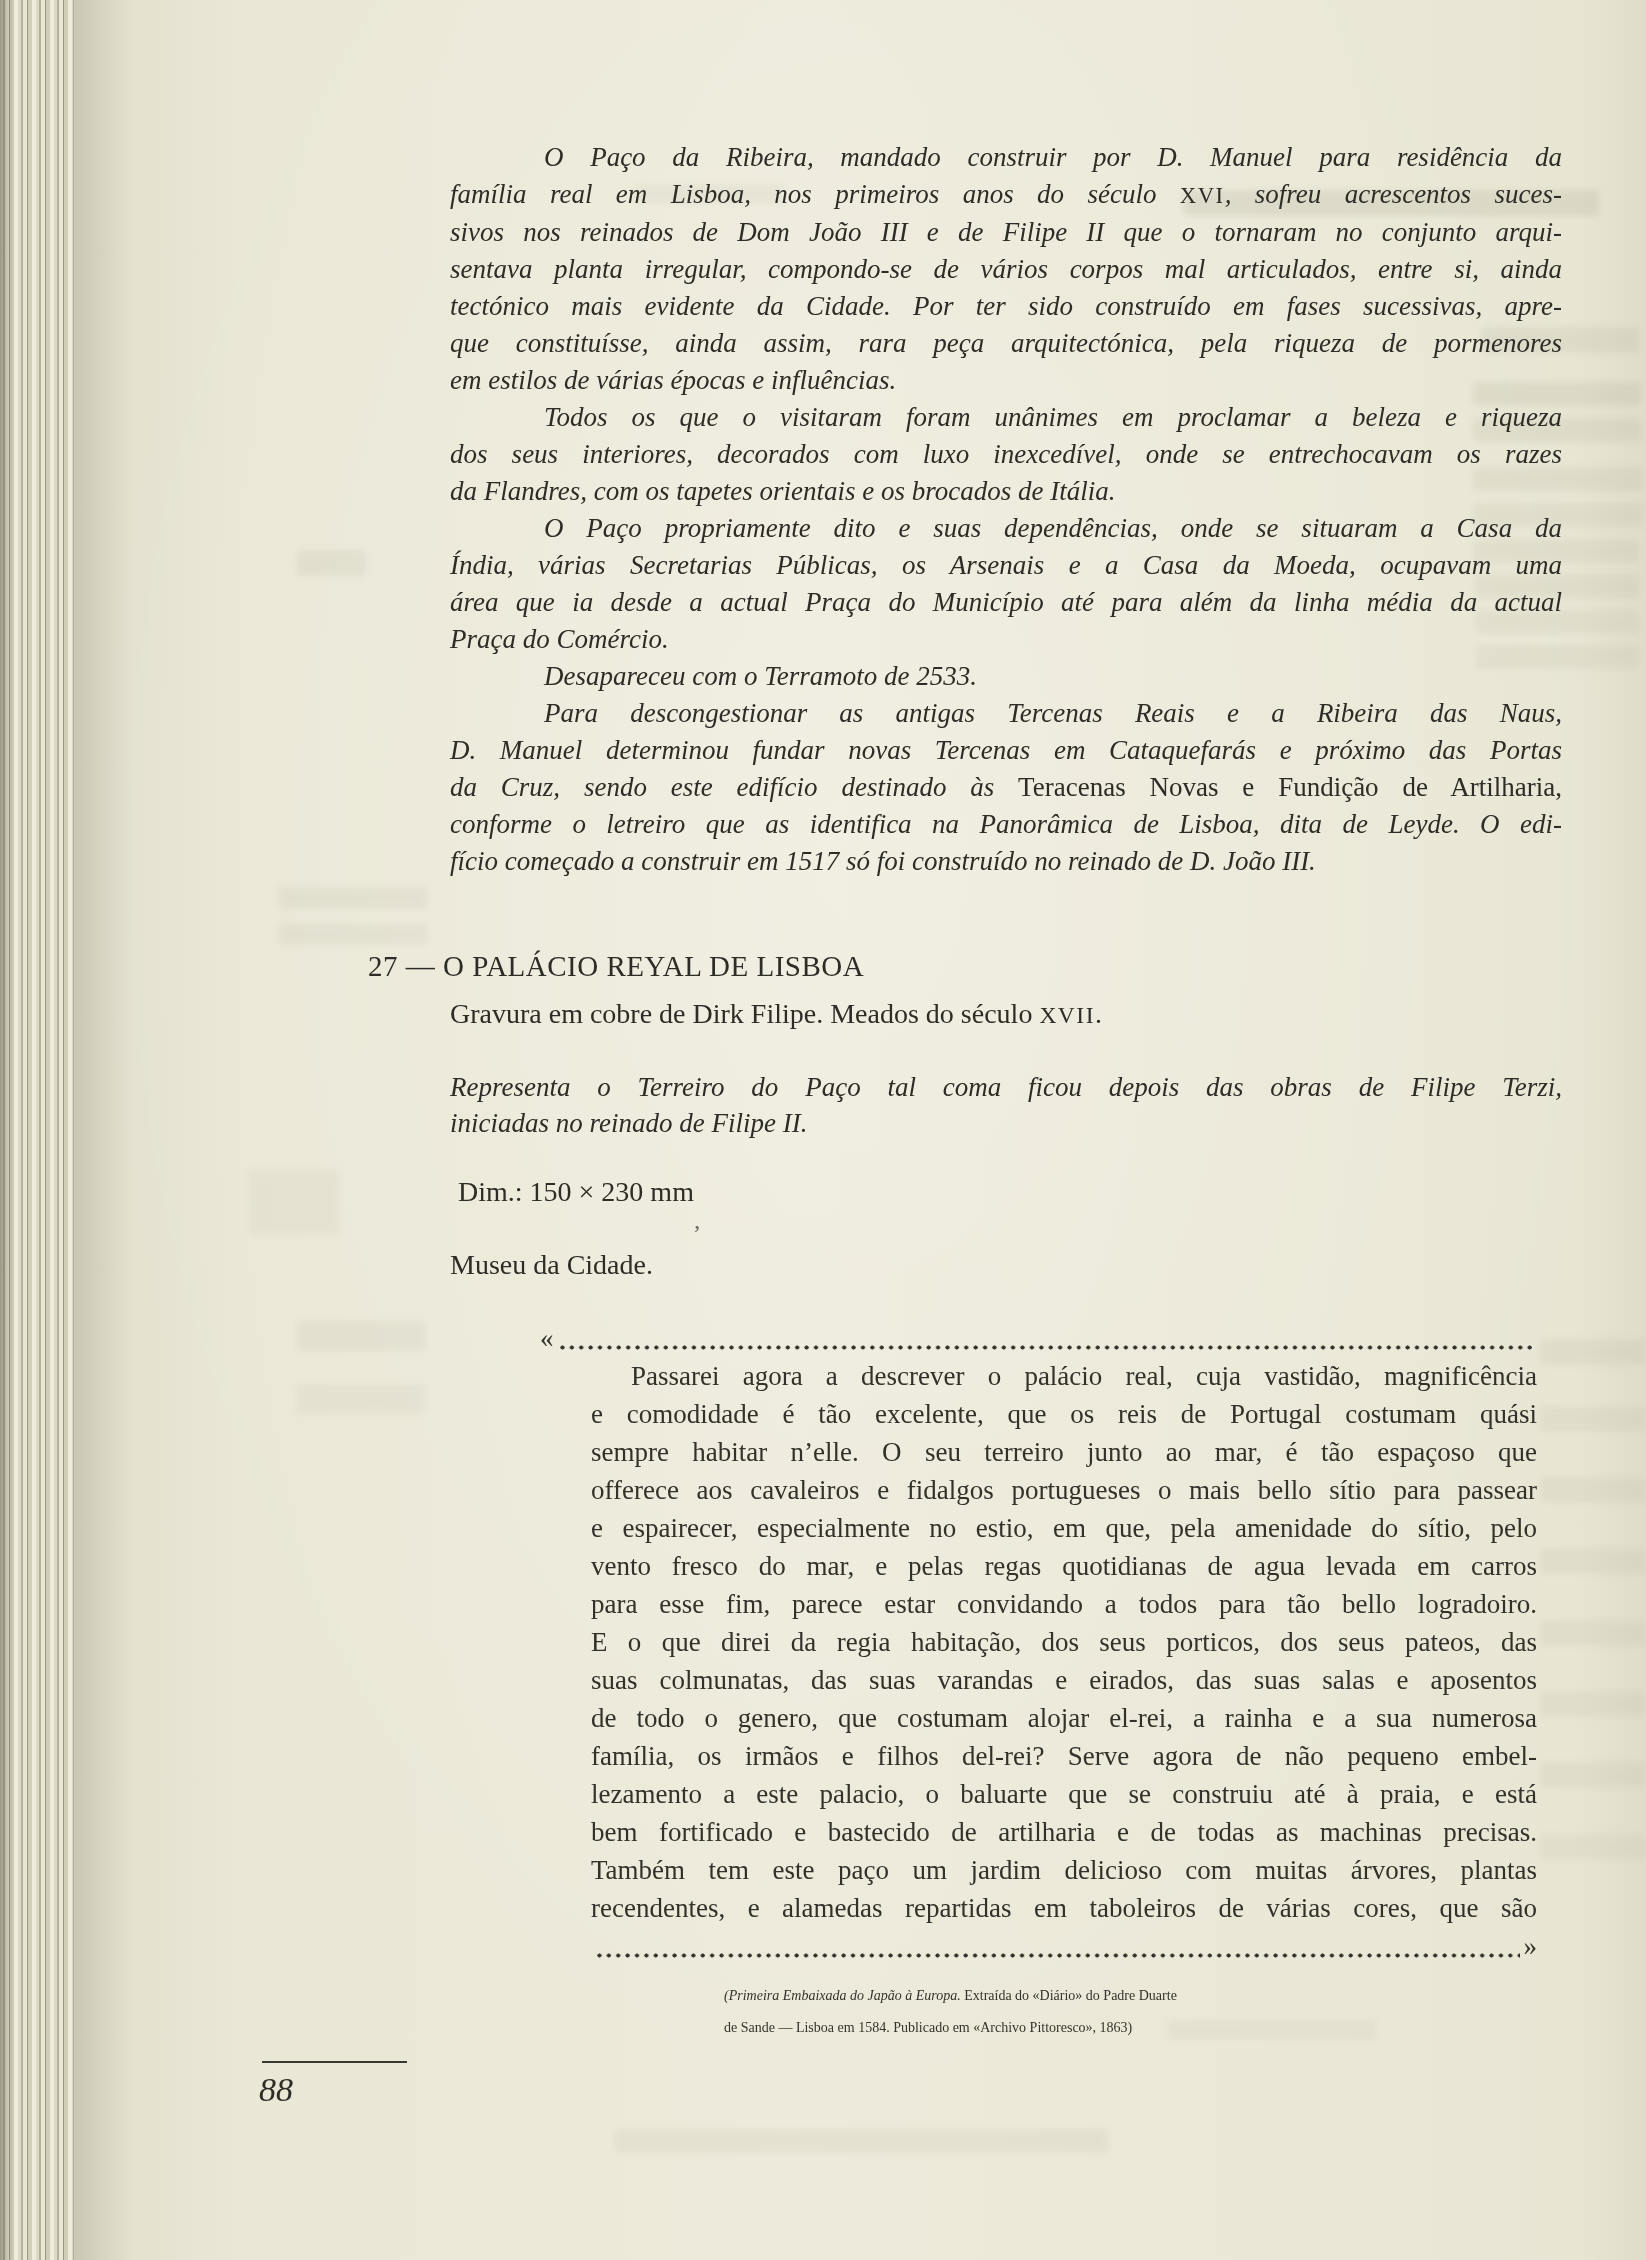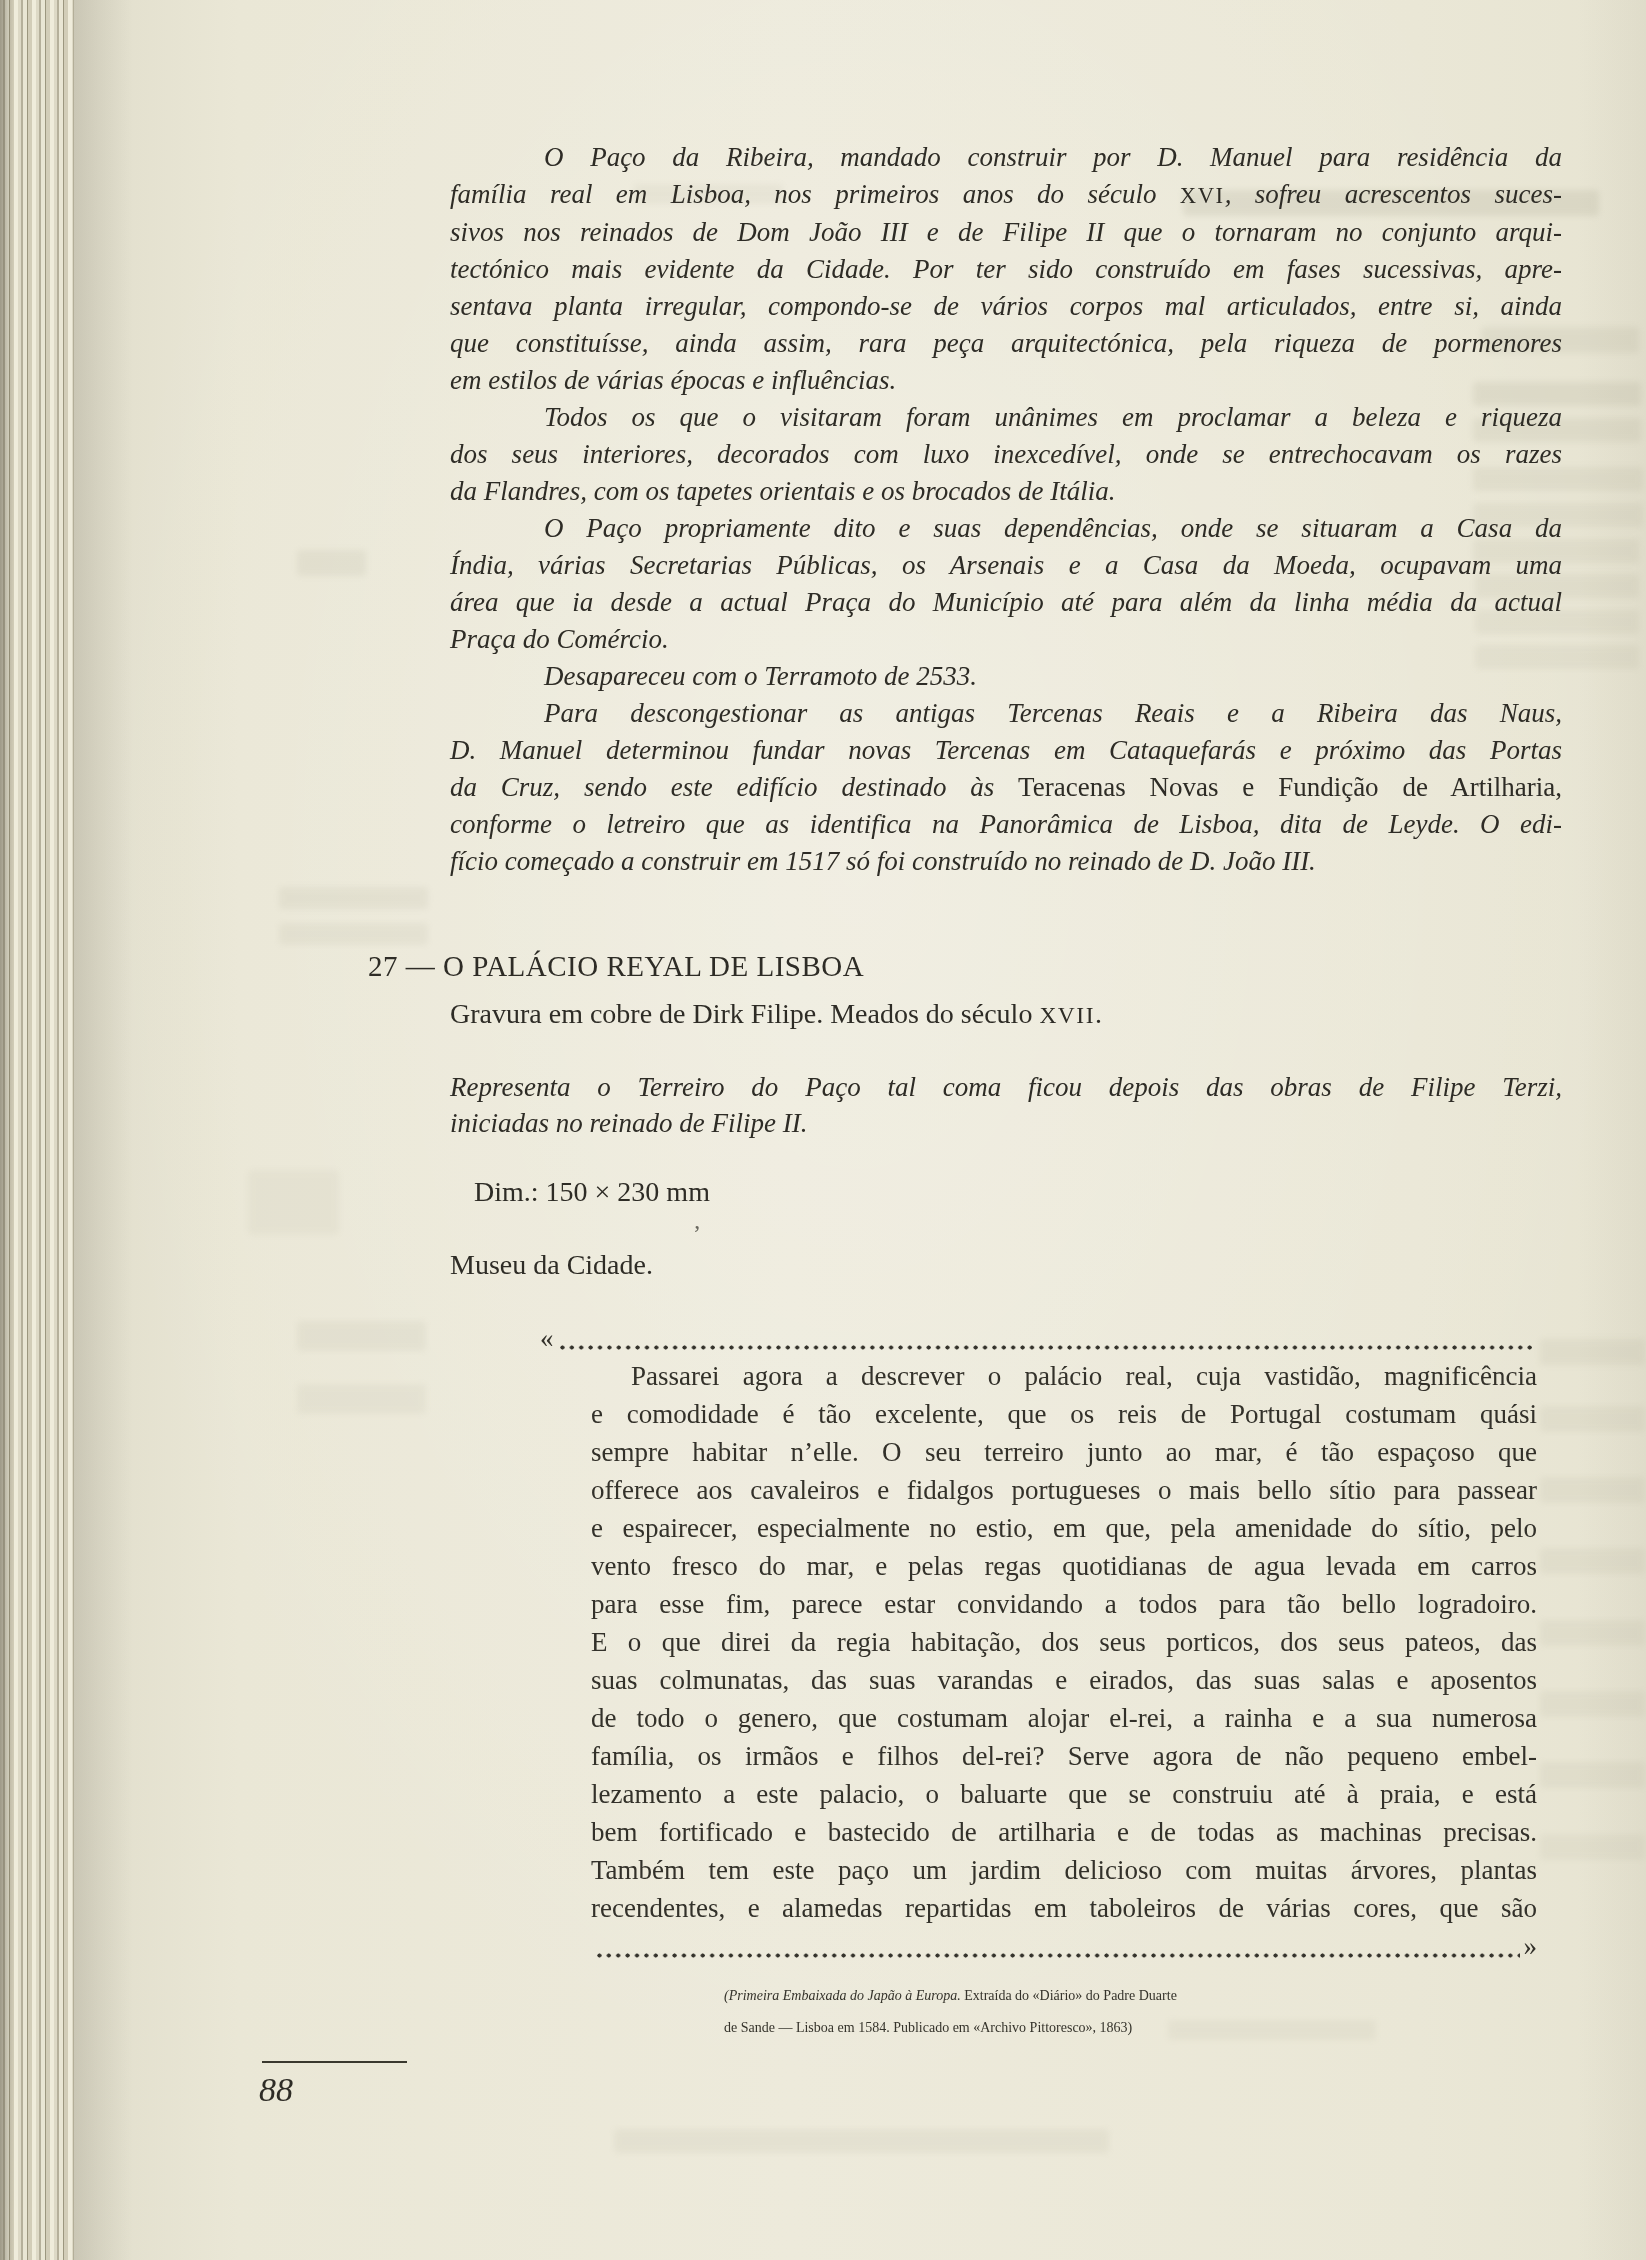--- a/index.html
+++ b/index.html
@@ -46,21 +46,21 @@
   .gravura{
     position:absolute;left:450px;top:998px;margin:0;
     font-size:28px;white-space:nowrap;
   }
   .representa{
     position:absolute;left:450px;top:1069px;width:1112px;
     font-style:italic;font-size:27px;
   }
   .representa .ln{line-height:36px;}
   .dim{
-    position:absolute;left:474px;top:1176px;margin:0;font-size:28px;white-space:nowrap;text-align:center;
+    position:absolute;left:458px;top:1176px;margin:0;font-size:28px;white-space:nowrap;text-align:center;
   }
   .museum{
     position:absolute;left:450px;top:1249px;margin:0;font-size:28px;white-space:nowrap;
   }
 
   .quote{
     position:absolute;left:591px;top:1319px;width:946px;
     font-size:27px;color:#33312a;
   }
   .quote .ln{line-height:38px;}
@@ -120,22 +120,22 @@
   <div class="st" style="left:1540px;top:1762px;width:105px;height:26px;opacity:.09"></div>
   <div class="st" style="left:1540px;top:1834px;width:105px;height:26px;opacity:.08"></div>
   <div class="st" style="left:614px;top:2129px;width:495px;height:24px;opacity:.09"></div>
   <div class="st" style="left:1168px;top:2020px;width:208px;height:20px;opacity:.08"></div>
 </div>
 
 <section class="intro">
   <div class="ln jst ind"><span>O Paço da Ribeira, mandado construir por D. Manuel para residência da</span></div>
   <div class="ln jst"><span>família real em Lisboa, nos primeiros anos do século </span><span class="sc">XVI</span><span>, sofreu acrescentos suces-</span></div>
   <div class="ln jst"><span>sivos nos reinados de Dom João III e de Filipe II que o tornaram no conjunto arqui-</span></div>
+  <div class="ln jst"><span>sentava planta irregular, compondo-se de vários corpos mal articulados, entre si, ainda</span></div>
   <div class="ln jst"><span>tectónico mais evidente da Cidade. Por ter sido construído em fases sucessivas, apre-</span></div>
-  <div class="ln jst"><span>sentava planta irregular, compondo-se de vários corpos mal articulados, entre si, ainda</span></div>
   <div class="ln jst"><span>que constituísse, ainda assim, rara peça arquitectónica, pela riqueza de pormenores</span></div>
   <div class="ln"><span>em estilos de várias épocas e influências.</span></div>
   <div class="ln jst ind"><span>Todos os que o visitaram foram unânimes em proclamar a beleza e riqueza</span></div>
   <div class="ln jst"><span>dos seus interiores, decorados com luxo inexcedível, onde se entrechocavam os razes</span></div>
   <div class="ln"><span>da Flandres, com os tapetes orientais e os brocados de Itália.</span></div>
   <div class="ln jst ind"><span>O Paço propriamente dito e suas dependências, onde se situaram a Casa da</span></div>
   <div class="ln jst"><span>Índia, várias Secretarias Públicas, os Arsenais e a Casa da Moeda, ocupavam uma</span></div>
   <div class="ln jst"><span>área que ia desde a actual Praça do Município até para além da linha média da actual</span></div>
   <div class="ln"><span>Praça do Comércio.</span></div>
   <div class="ln ind"><span>Desapareceu com o Terramoto de 2533.</span></div>

